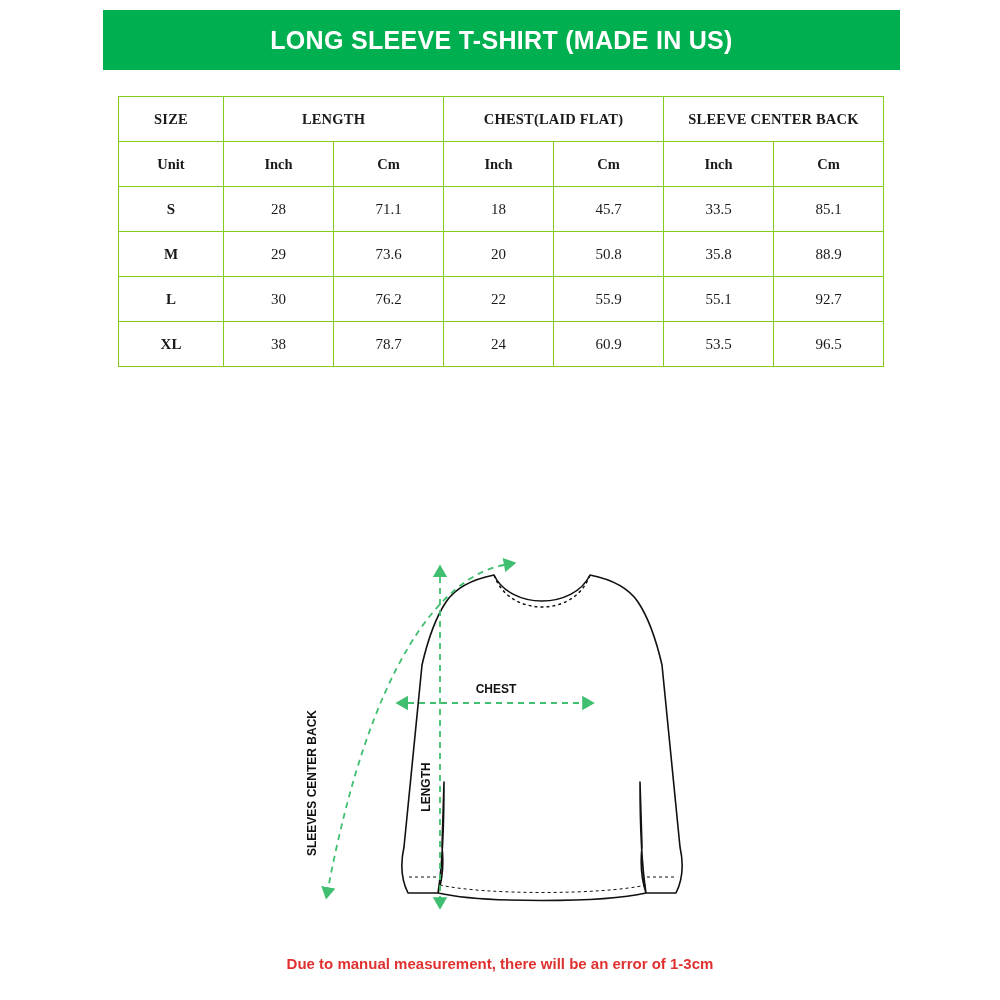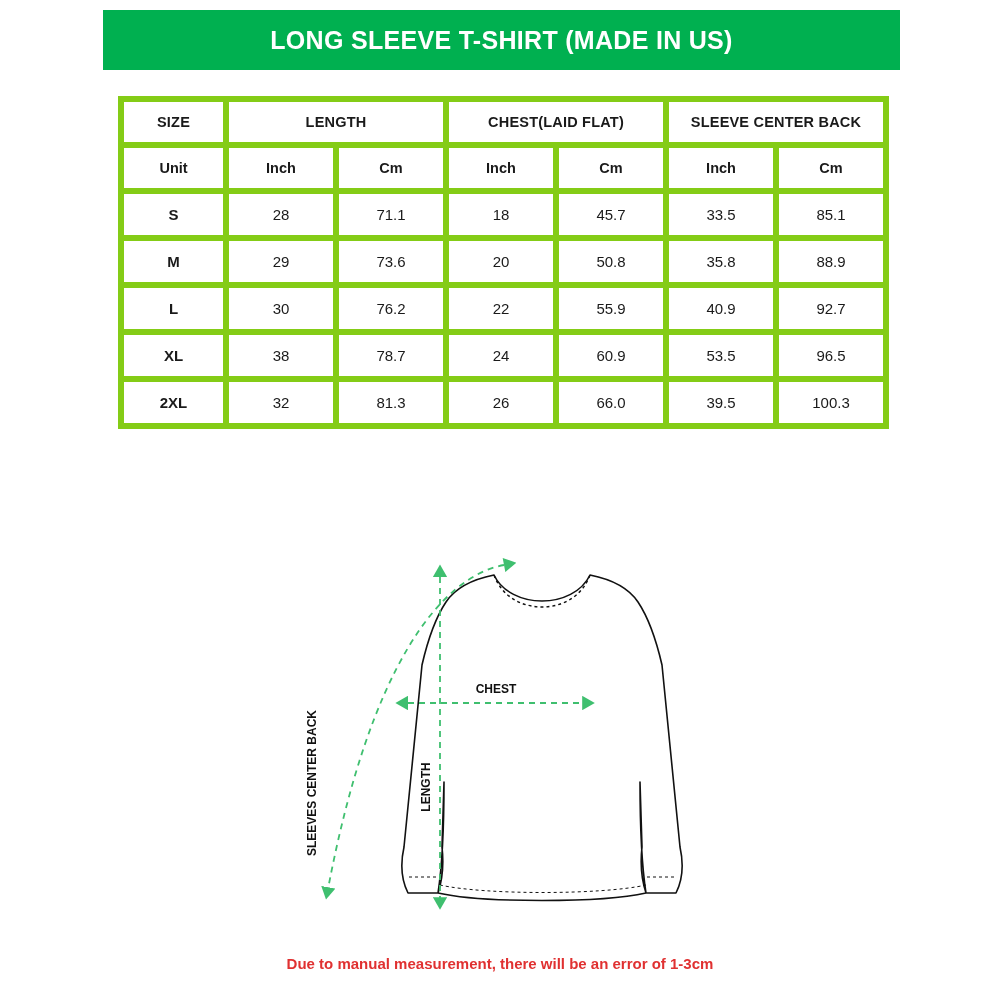--- a/index.html
+++ b/index.html
@@ -40,27 +40,28 @@
     position: absolute;
     left: 118px; top: 96px;
     width: 765px;
   }
   table.size-table {
     border-collapse: collapse;
     width: 765px;
     table-layout: fixed;
   }
   table.size-table td, table.size-table th {
-    border: 6px solid #84cc16;
+    border: 1px solid #84cc16;
     height: 45px;
     text-align: center;
     vertical-align: middle;
     font-size: 15px;
     color: #1a1a1a;
     padding: 12px;
+    font-family: Liberation Serif, serif;
   }
   table.size-table thead th {
     font-weight: bold;
     font-size: 14.5px;
     letter-spacing: 0.2px;
   }
   table.size-table .sub-head td {
     font-weight: bold;
     font-size: 14.5px;
     text-align: center;
@@ -151,43 +152,34 @@
           <td>35.8</td>
           <td>88.9</td>
         </tr>
 
         <tr>
           <td class="size-cell">L</td>
           <td>30</td>
           <td>76.2</td>
           <td>22</td>
           <td>55.9</td>
-          <td>40.9</td>
+          <td>55.1</td>
           <td>92.7</td>
         </tr>
 
         <tr>
           <td class="size-cell">XL</td>
           <td>38</td>
           <td>78.7</td>
           <td>24</td>
           <td>60.9</td>
           <td>53.5</td>
           <td>96.5</td>
         </tr>
 
-        <tr>
-          <td class="size-cell">2XL</td>
-          <td>32</td>
-          <td>81.3</td>
-          <td>26</td>
-          <td>66.0</td>
-          <td>39.5</td>
-          <td>100.3</td>
-        </tr>
 
 
       </tbody>
     </table>
   </div>
 
   <div class="diagram">
     <svg width="500" height="390" viewBox="0 0 500 390" xmlns="http://www.w3.org/2000/svg">
       <defs>
         <marker id="arrL" markerWidth="8" markerHeight="8" refX="7" refY="4" orient="auto">

